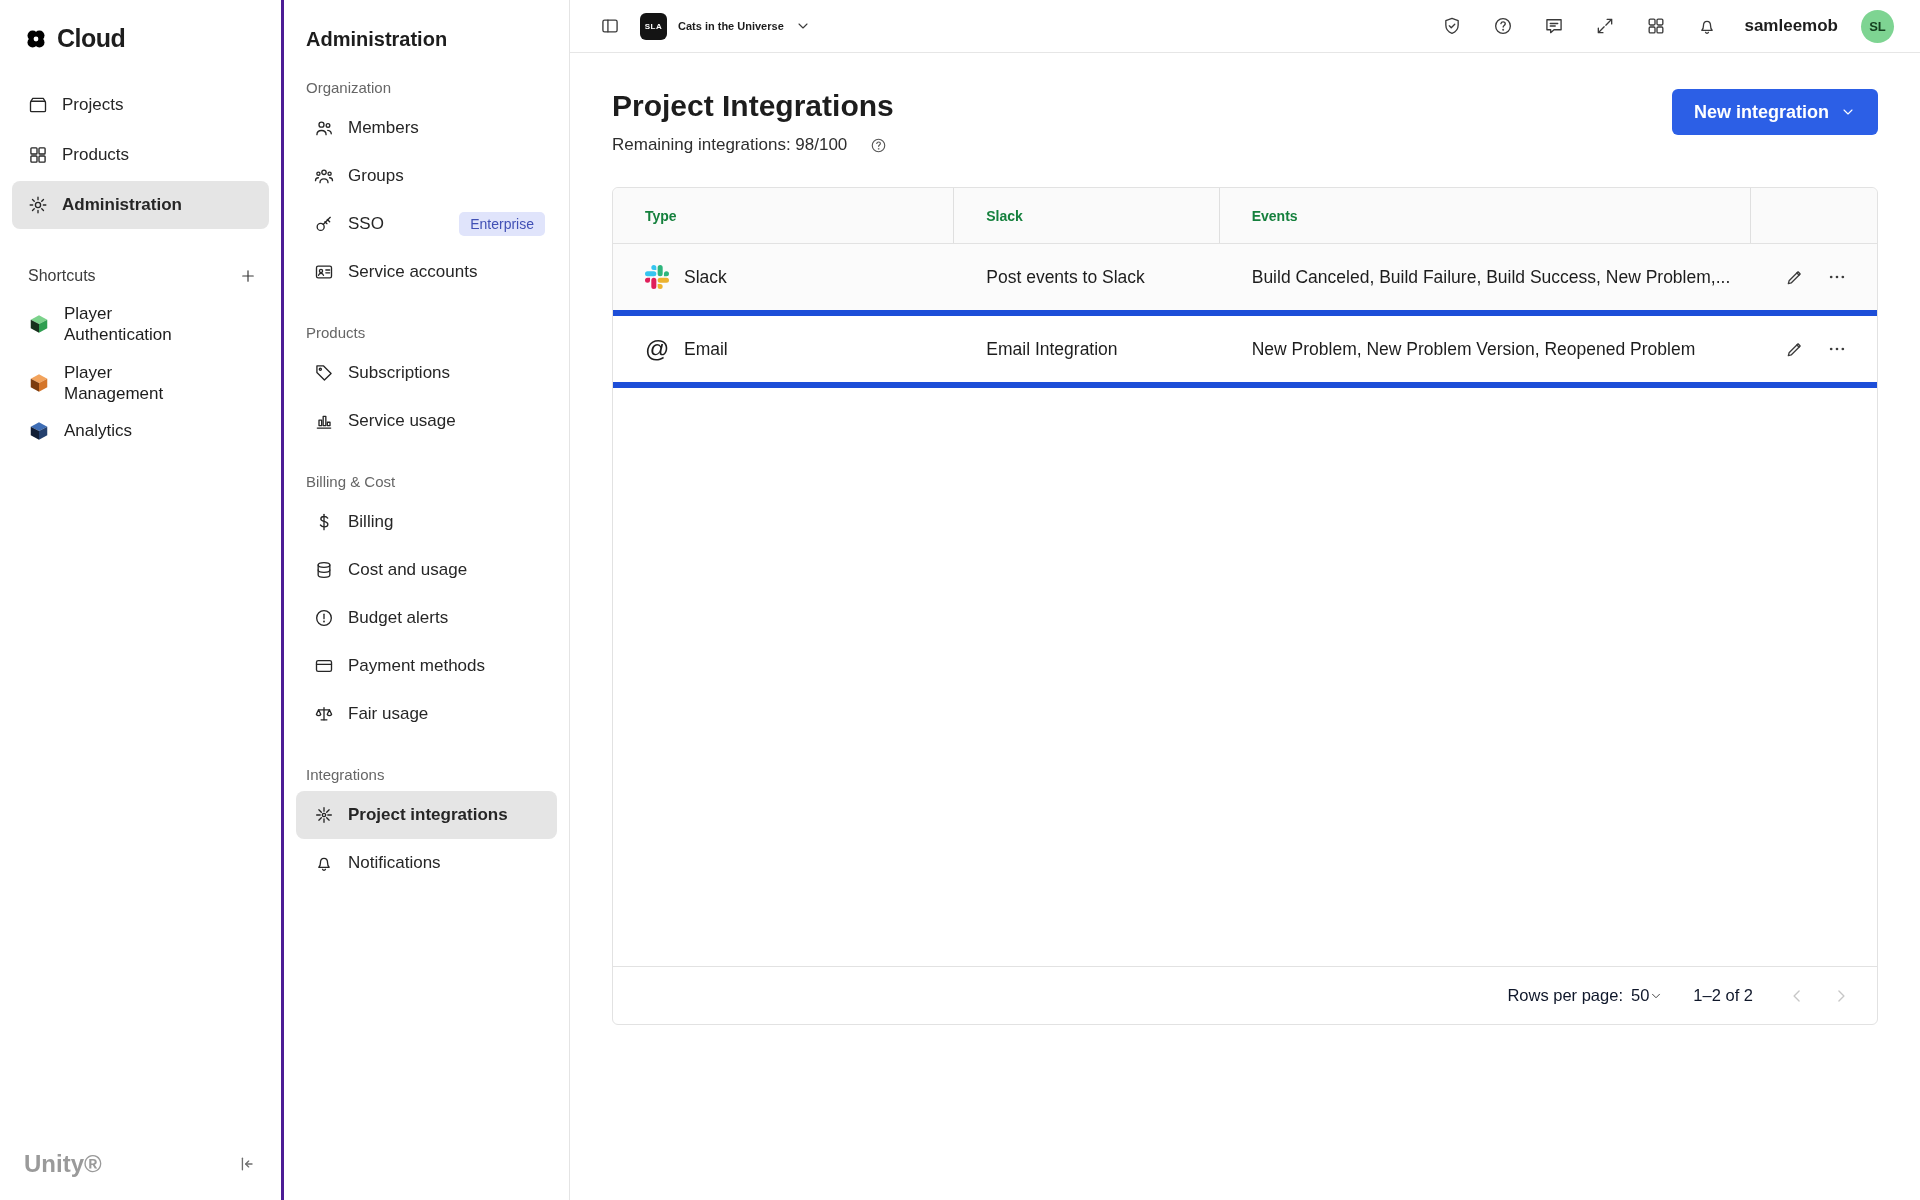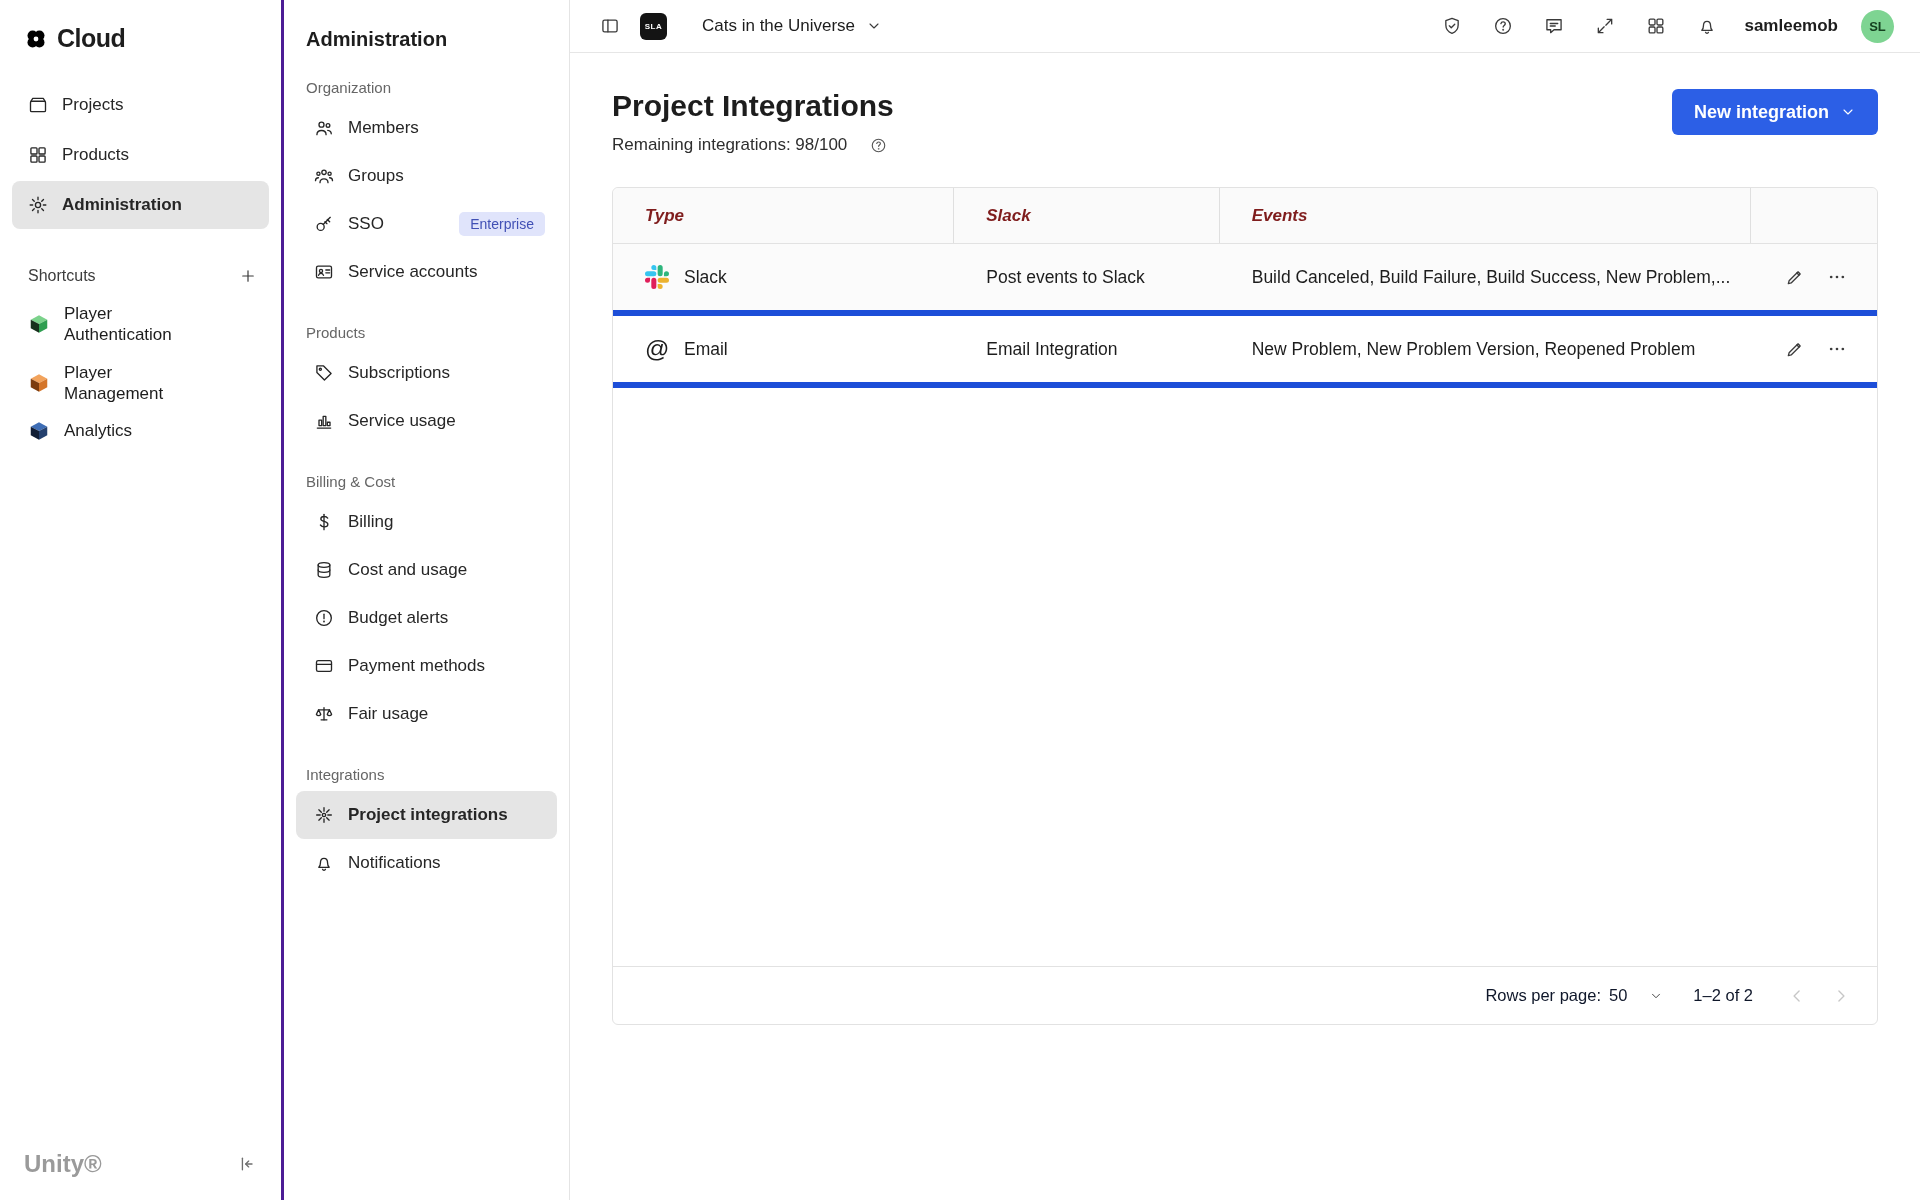--- a/index.html
+++ b/index.html
@@ -36,53 +36,53 @@
   .s2-item { display:flex; align-items:center; gap:14px; height:48px; padding:0 12px 0 18px; border-radius:8px; font-size:17px; color:#262626; cursor:pointer; }
   .s2-item.active { background:#e5e5e5; font-weight:700; }
   .badge { margin-left:auto; background:#e0e4fb; color:#4150b5; font-size:14px; padding:4px 11px; border-radius:5px; white-space:nowrap; }
 
   
   .main { flex:1; display:flex; flex-direction:column; min-width:0; }
   .topbar { height:53px; min-height:53px; border-bottom:1px solid #e6e6e6; display:flex; align-items:center; padding:0 26px; }
   .iconbtn { width:28px; height:28px; display:flex; align-items:center; justify-content:center; color:#3a3a3a; cursor:pointer; }
   .project-switch { display:flex; align-items:center; gap:11px; margin-left:16px; cursor:pointer; }
   .project-avatar { width:27px; height:27px; border-radius:6px; background:#141414; color:#fff; font-size:8px; font-weight:700; display:flex; align-items:center; justify-content:center; letter-spacing:0.5px; }
-  .project-name { font-size:17px; font-weight:400;margin-left:24px; }
+  .project-name { font-size:11px; font-weight:700; }
   .topbar-right { margin-left:auto; display:flex; align-items:center; gap:23px; }
   .username { font-size:17px; font-weight:600; }
   .avatar { width:33px; height:33px; border-radius:50%; background:#7ed492; color:#14411f; display:flex; align-items:center; justify-content:center; font-size:13px; font-weight:700; cursor:pointer; }
 
   .content { padding:36px 42px 0; flex:1; display:flex; flex-direction:column; }
   .page-header { display:flex; align-items:flex-start; justify-content:space-between; }
   .page-title { font-size:30px; font-weight:700; margin:0 0 12px; }
   .page-subtitle { display:flex; align-items:center; gap:23px; font-size:17px; color:#2e2e2e; }
   .help-ic { color:#555; cursor:pointer; }
   .btn-primary { background:#2c5fe6; color:#fff; font-size:18px; font-weight:600; border:none; border-radius:6px; padding:0 22px; height:46px; display:flex; align-items:center; gap:11px; cursor:pointer; font-family:inherit; }
 
   
   .table-card { margin-top:32px; border:1px solid #e2e2e2; border-radius:6px; display:flex; flex-direction:column; height:838px; background:#fff; }
   .t-header { display:flex; background:#fafafa; height:56px; min-height:56px; border-bottom:1px solid #e2e2e2; border-radius:6px 6px 0 0; }
-  .t-hcell { display:flex; align-items:center; padding:0 32px; font-size:17px; font-weight:700; color:#7f1d1d;font-style:italic; }
+  .t-hcell { display:flex; align-items:center; padding:0 32px; font-size:14px; font-weight:700; color:#15803d; }
   .t-hcell.div { border-right:1px solid #dfdfdf; }
   .col-type { width:27%; }
   .col-name { width:21%; }
   .col-events { flex:1; min-width:0; }
   .col-actions { width:126px; }
   .t-row { display:flex; height:72px; min-height:72px; border-bottom:6px solid #1d4ed8; }
   .t-row.alt { background:#fbfbfb; }
   .t-cell { display:flex; align-items:center; padding:0 32px; font-size:17.5px; color:#1d1d1d; }
   .t-cell.type { gap:15px; }
   .t-cell.events { white-space:nowrap; overflow:hidden; }
   .t-cell.actions { justify-content:flex-end; gap:22px; padding-right:30px; }
   .at-icon { font-size:24px; color:#1d1d1d; width:24px; text-align:center; }
   .row-action { color:#3c3c3c; cursor:pointer; }
   .t-spacer { flex:1; }
   .t-footer { border-top:1px solid #e2e2e2; height:58px; min-height:58px; display:flex; align-items:center; justify-content:flex-end; gap:30px; padding:0 22px; font-size:16.5px; color:#0f172a; border-radius:0 0 6px 6px; }
   .rpp { display:flex; align-items:center; gap:8px; }
-  .rpp-select { display:flex; align-items:center; gap:22px; cursor:pointer; }
+  .rpp-select { display:flex; align-items:center; gap:0; cursor:pointer; }
   .pager { display:flex; align-items:center; gap:16px; color:#c7c7c7; }
   .pager .iconbtn { color:#c7c7c7; }
 </style>
 </head>
 <body>
 
 <nav class="sidebar1">
   <div class="logo-row">
     <svg width="24" height="24" viewBox="0 0 24 24">
       <g fill="#000">

